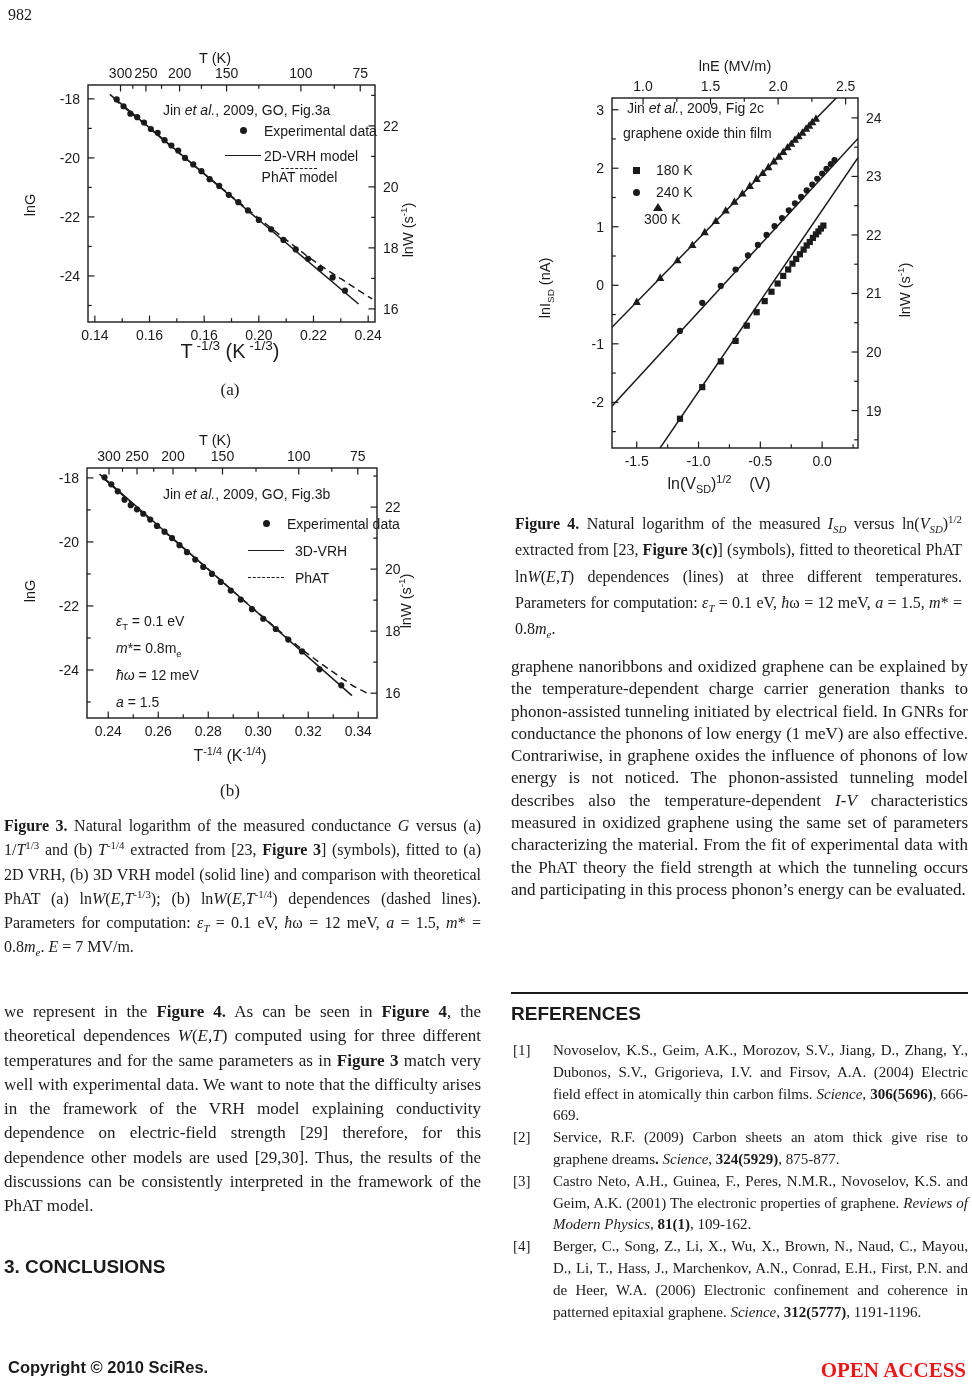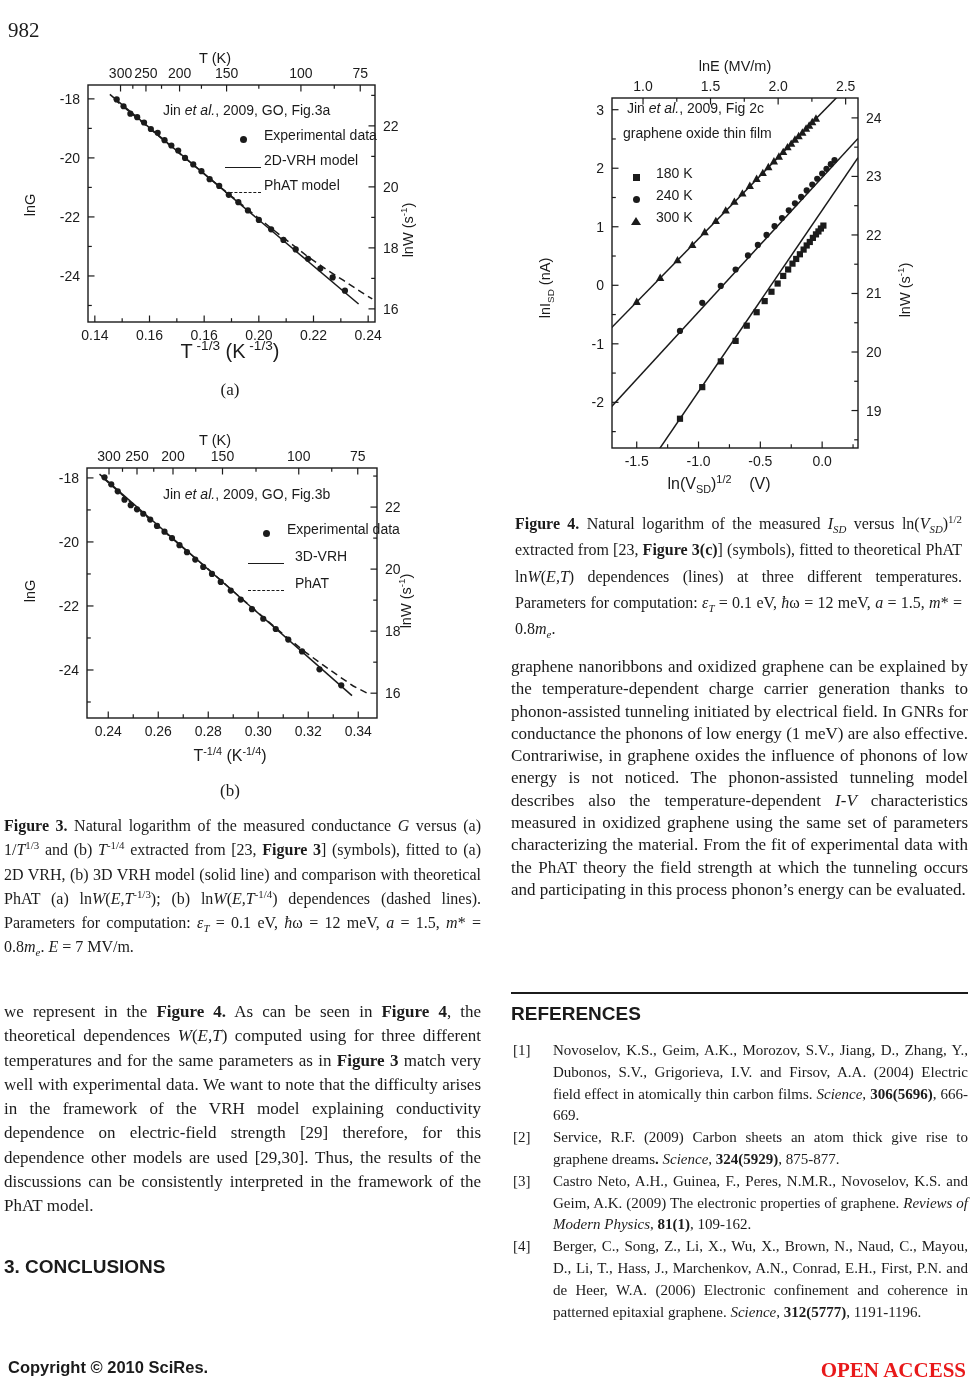--- a/index.html
+++ b/index.html
@@ -4,31 +4,31 @@
 <style>
   html,body{margin:0;padding:0;background:#888;}
   .page{position:relative;width:972px;height:1388px;background:#ffffff;color:#1b1b1b;
         font-family:"Liberation Serif",serif;overflow:hidden;}
   .abs{position:absolute;}
   .just{text-align:justify;}
   .rt-b{font-weight:bold;}
   .rt-i{font-style:italic;}
   .rt-sup{font-size:68%;vertical-align:super;line-height:0;}
   .rt-sub{font-size:68%;vertical-align:sub;line-height:0;}
-  .hdr-num{left:8px;top:18px;font-size:21px;}
+  .hdr-num{left:8px;top:6px;font-size:16px;}
   .hdr-title{left:0;right:0;top:6px;text-align:center;font-size:16px;}
   .fig{position:absolute;}
   .fig svg{position:absolute;}
   .chart-note{position:absolute;font-family:"Liberation Sans","DejaVu Sans",sans-serif;
               font-size:14px;white-space:nowrap;}
   .axis-title{position:absolute;font-family:"Liberation Sans","DejaVu Sans",sans-serif;
               font-size:14.5px;text-align:center;white-space:nowrap;}
   .rot{transform:rotate(-90deg);}
   .legend{position:absolute;font-family:"Liberation Sans","DejaVu Sans",sans-serif;font-size:14px;}
-  .lrow{display:flex;align-items:flex-end;}
+  .lrow{display:flex;align-items:center;}
   .lm{display:inline-flex;width:42px;justify-content:center;align-items:center;flex:none;}
   .lm-dot{width:7px;height:7px;border-radius:50%;background:#1b1b1b;}
   .lm-square{width:7px;height:7px;background:#1b1b1b;}
   .lm-tri{width:0;height:0;border-left:5px solid transparent;border-right:5px solid transparent;
           border-bottom:8px solid #1b1b1b;}
   .lm-solid{width:36px;height:0;border-top:1.7px solid #1b1b1b;}
   .lm-dashed{width:36px;height:0;border-top:1.7px dashed #1b1b1b;}
   .sublab{position:absolute;font-size:17px;text-align:center;}
   .caption{font-size:16px;line-height:24.3px;}
   .caption4{font-size:16px;line-height:26.3px;}
@@ -153,21 +153,21 @@
             <span class="lm-dot"></span>
           </span>
         <span>Experimental data</span>
       </div>
       <div class="lrow" style="height:25px;">
         <span class="lm">
             <span class="lm-solid"></span>
           </span>
         <span>2D-VRH model</span>
       </div>
-      <div class="lrow" style="height:25px;">
+      <div class="lrow" style="height:25px;flex-direction:column;">
         <span class="lm">
             <span class="lm-dashed"></span>
           </span>
         <span>PhAT model</span>
       </div>
     </div>
     <div class="axis-title rot" style="left:0;top:155px;width:60px;">lnG</div>
     <div class="axis-title rot" style="left:368px;top:180px;width:80px;"><span>lnW (s</span><span class="rt-sup">-1</span><span>)</span></div>
     <div class="axis-title" style="left:130px;top:298px;width:200px;font-size:20px;"><span>T</span><span class="rt-sup"> -1/3</span><span> (K</span><span class="rt-sup"> -1/3</span><span>)</span></div>
     <div class="sublab" style="left:185px;top:338px;width:90px;">(a)</div>
@@ -282,20 +282,26 @@
             <span class="lm-solid"></span>
           </span>
         <span style="margin-left:8px;">3D-VRH</span>
       </div>
       <div class="lrow" style="height:27px;">
         <span class="lm">
             <span class="lm-dashed"></span>
           </span>
         <span style="margin-left:8px;">PhAT</span>
       </div>
+    </div>
+    <div class="chart-note" style="left:116px;top:183px;line-height:27px;">
+      <div><span class="rt-i">ε</span><span class="rt-sub">T</span><span> = 0.1 eV</span></div>
+      <div><span class="rt-i">m</span><span>*= 0.8m</span><span class="rt-sub">e</span></div>
+      <div><span class="rt-i">ħω</span><span> = 12 meV</span></div>
+      <div><span class="rt-i">a</span><span> = 1.5</span></div>
     </div>
     <div class="axis-title rot" style="left:0;top:158px;width:60px;">lnG</div>
     <div class="axis-title rot" style="left:366px;top:168px;width:80px;"><span>lnW (s</span><span class="rt-sup">-1</span><span>)</span></div>
     <div class="axis-title" style="left:130px;top:322px;width:200px;font-size:16px;"><span>T</span><span class="rt-sup">-1/4</span><span> (K</span><span class="rt-sup">-1/4</span><span>)</span></div>
     <div class="sublab" style="left:185px;top:356px;width:90px;">(b)</div>
   </div>
 
   <div class="fig" style="left:486px;top:55px;width:486px;height:455px;">
     <svg width="320" height="420" style="left:100px;top:10px;">
         <clipPath id="clip2">
@@ -442,21 +448,21 @@
             <span class="lm-square"></span>
           </span>
         <span style="margin-left:8px;">180 K</span>
       </div>
       <div class="lrow" style="height:22px;">
         <span class="lm" style="width:24px;">
             <span class="lm-dot"></span>
           </span>
         <span style="margin-left:8px;">240 K</span>
       </div>
-      <div class="lrow" style="height:22px;">
+      <div class="lrow" style="height:22px;flex-direction:column;">
         <span class="lm" style="width:24px;">
             <span class="lm-tri"></span>
           </span>
         <span style="margin-left:8px;">300 K</span>
       </div>
     </div>
     <div class="axis-title rot" style="left:4px;top:225px;width:110px;"><span>lnI</span><span class="rt-sub">SD</span><span> (nA)</span></div>
     <div class="axis-title rot" style="left:379px;top:227px;width:80px;"><span>lnW (s</span><span class="rt-sup">-1</span><span>)</span></div>
     <div class="axis-title" style="left:133px;top:420px;width:200px;font-size:16px;"><span>ln(V</span><span class="rt-sub">SD</span><span>)</span><span class="rt-sup">1/2</span><span>&nbsp;&nbsp;&nbsp;&nbsp;(V)</span></div>
   </div>
@@ -480,21 +486,21 @@
     <div class="ref-item">
       <span class="ref-num">[1]</span>
       <span><span>Novoselov, K.S., Geim, A.K., Morozov, S.V., Jiang, D., Zhang, Y., Dubonos, S.V., Grigorieva, I.V. and Firsov, A.A. (2004) Electric field effect in atomically thin carbon films. </span><span class="rt-i">Science</span><span>, </span><span class="rt-b">306(5696)</span><span>, 666-669.</span></span>
     </div>
     <div class="ref-item">
       <span class="ref-num">[2]</span>
       <span><span>Service, R.F. (2009) Carbon sheets an atom thick give rise to graphene dreams</span><span class="rt-b">.</span><span> </span><span class="rt-i">Science</span><span>, </span><span class="rt-b">324(5929)</span><span>, 875-877.</span></span>
     </div>
     <div class="ref-item">
       <span class="ref-num">[3]</span>
-      <span><span>Castro Neto, A.H., Guinea, F., Peres, N.M.R., Novoselov, K.S. and Geim, A.K. (2009) The electronic properties of graphene. </span><span class="rt-i">Reviews of Modern Physics</span><span>, </span><span class="rt-b">81(1)</span><span>, 109-162.</span></span>
+      <span><span>Castro Neto, A.H., Guinea, F., Peres, N.M.R., Novoselov, K.S. and Geim, A.K. (2001) The electronic properties of graphene. </span><span class="rt-i">Reviews of Modern Physics</span><span>, </span><span class="rt-b">81(1)</span><span>, 109-162.</span></span>
     </div>
     <div class="ref-item">
       <span class="ref-num">[4]</span>
       <span><span>Berger, C., Song, Z., Li, X., Wu, X., Brown, N., Naud, C., Mayou, D., Li, T., Hass, J., Marchenkov, A.N., Conrad, E.H., First, P.N. and de Heer, W.A. (2006) Electronic confinement and coherence in patterned epitaxial graphene. </span><span class="rt-i">Science</span><span>, </span><span class="rt-b">312(5777)</span><span>, 1191-1196.</span></span>
     </div>
   </div>
 
   <div class="abs footer-left">Copyright © 2010 SciRes.</div>
   <div class="abs footer-right" style="color: rgb(232, 25, 26);">OPEN ACCESS</div>
 

